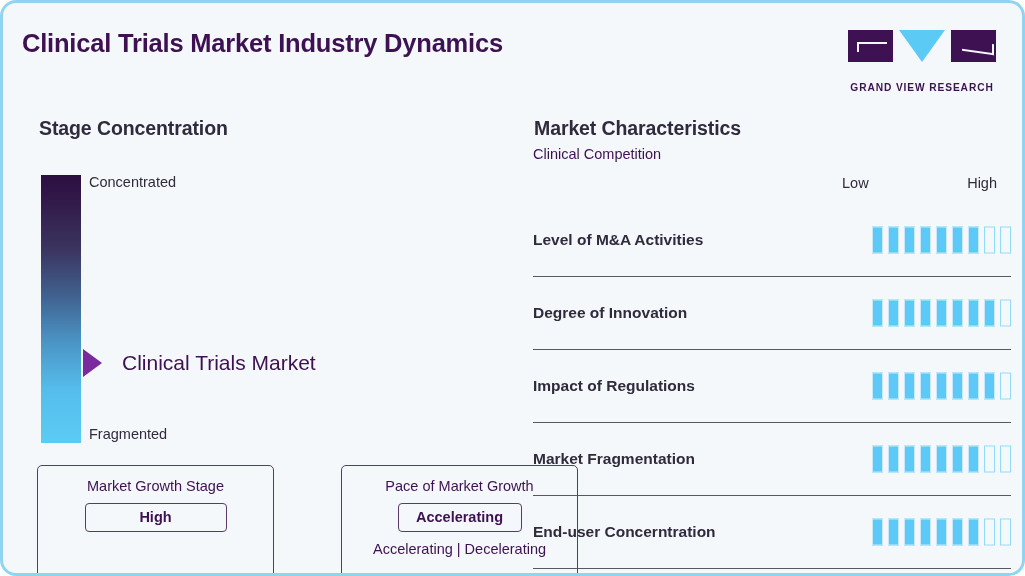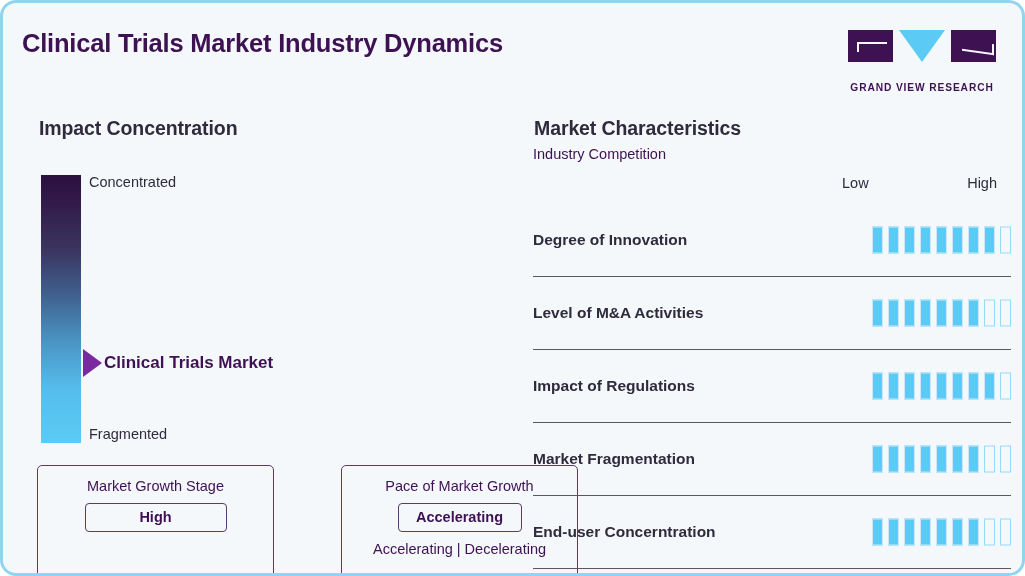--- a/index.html
+++ b/index.html
@@ -147,23 +147,23 @@
     align-items: center;
   }
   #marker-arrow {
     width: 0;
     height: 0;
     border-top: 14px solid transparent;
     border-bottom: 14px solid transparent;
     border-left: 19px solid #7a2a9e;
   }
   #marker-label {
-    margin-left: 2px;
-    font-size: 17px;
-    font-weight: bold;
+    margin-left: 20px;
+    font-size: 21px;
+    font-weight: normal;
     color: #3d1152;
     white-space: nowrap;
   }
   
   #cards {
     position: absolute;
     left: 34px;
     top: 374px;
     display: flex;
     gap: 39px;
@@ -286,21 +286,21 @@
       <div id="logo-marks">
         <div class="logo-block left"></div>
         <div id="logo-triangle"></div>
         <div class="logo-block right"></div>
       </div>
       <div id="logo-text">GRAND VIEW RESEARCH</div>
     </div>
   </div>
 
   <div id="left-panel">
-    <div id="market-concentration-title" class="section-title">Impact Concentration</div>
+    <div id="market-concentration-title" class="section-title">Stage Concentration</div>
 
     <div id="gradient-bar"></div>
 
     <div id="label-concentrated">Concentrated</div>
     <div id="label-fragmented">Fragmented</div>
 
     <div id="marker-group">
       <div id="marker-arrow"></div>
       <div id="marker-label">Clinical Trials Market</div>
     </div>
@@ -314,53 +314,53 @@
       <div class="card" id="card-growth-pace">
         <div class="card-title">Pace of Market Growth</div>
         <div class="card-value-box">Accelerating</div>
         <div class="card-options">Accelerating | Decelerating</div>
       </div>
     </div>
   </div>
 
   <div id="right-panel">
     <div id="market-characteristics-title" class="section-title">Market Characteristics</div>
-    <div id="market-characteristics-sub">Industry Competition</div>
+    <div id="market-characteristics-sub">Clinical Competition</div>
 
     <div id="scale-header">
       <span>Low</span>
       <span>High</span>
     </div>
 
     <div id="rows">
         <div class="char-row">
-          <div class="char-label">Degree of Innovation</div>
+          <div class="char-label">Level of M&amp;A Activities</div>
           <div class="char-bars">
             <span class="tick filled"></span>
             <span class="tick filled"></span>
             <span class="tick filled"></span>
             <span class="tick filled"></span>
             <span class="tick filled"></span>
             <span class="tick filled"></span>
             <span class="tick filled"></span>
-            <span class="tick filled"></span>
+            <span class="tick empty"></span>
             <span class="tick empty"></span>
           </div>
         </div>
         <div class="char-row">
-          <div class="char-label">Level of M&amp;A Activities</div>
+          <div class="char-label">Degree of Innovation</div>
           <div class="char-bars">
             <span class="tick filled"></span>
             <span class="tick filled"></span>
             <span class="tick filled"></span>
             <span class="tick filled"></span>
             <span class="tick filled"></span>
             <span class="tick filled"></span>
             <span class="tick filled"></span>
-            <span class="tick empty"></span>
+            <span class="tick filled"></span>
             <span class="tick empty"></span>
           </div>
         </div>
         <div class="char-row">
           <div class="char-label">Impact of Regulations</div>
           <div class="char-bars">
             <span class="tick filled"></span>
             <span class="tick filled"></span>
             <span class="tick filled"></span>
             <span class="tick filled"></span>

